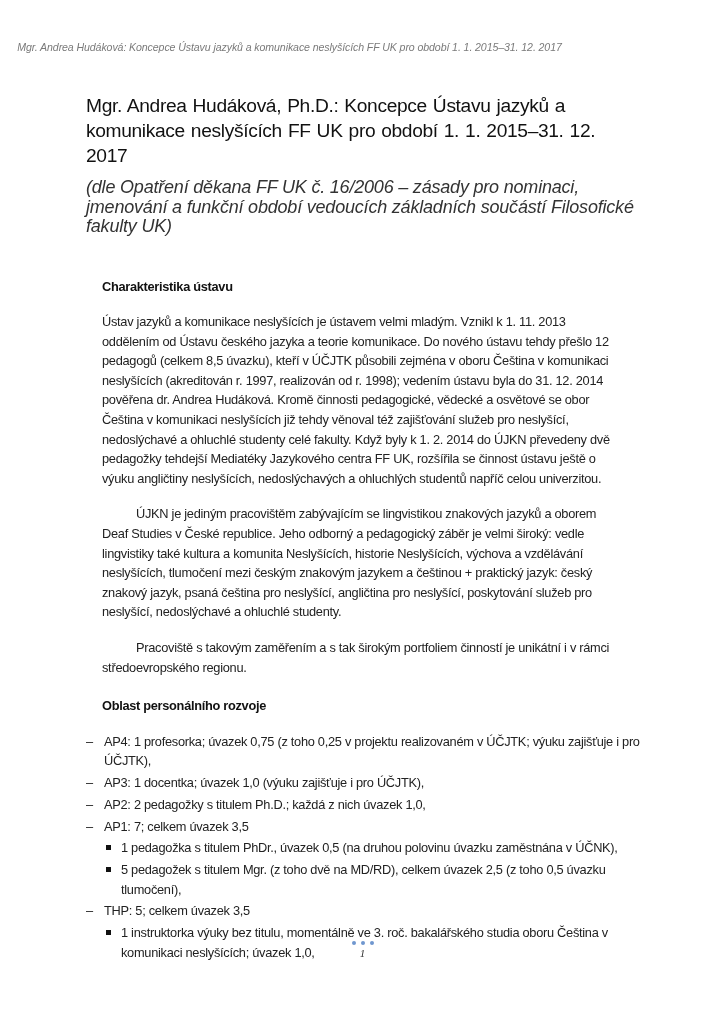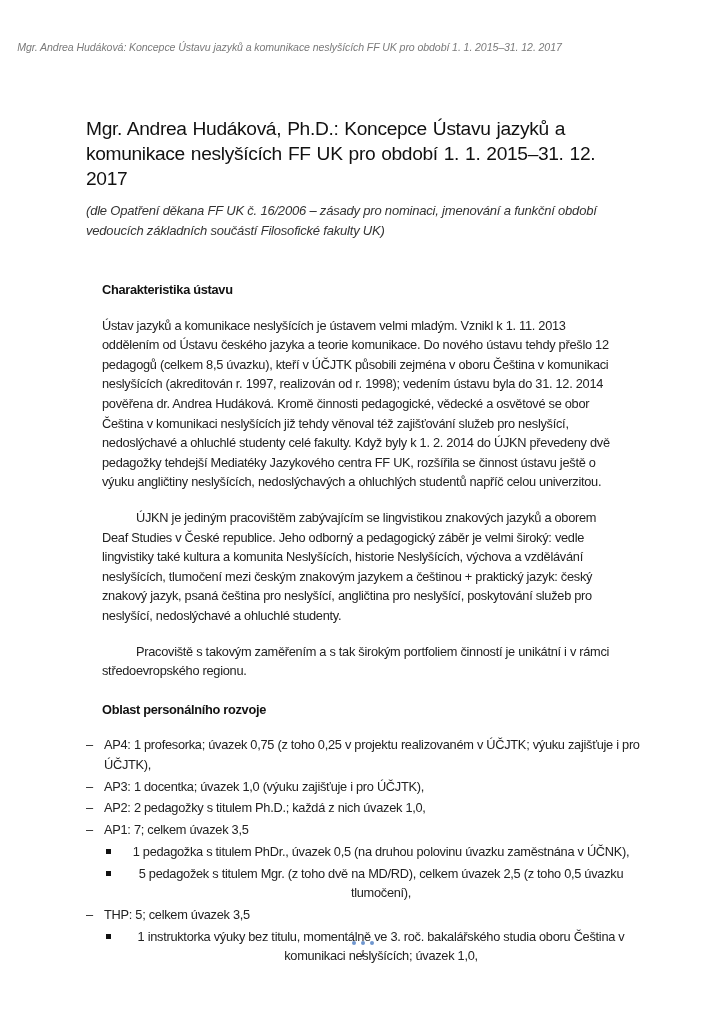--- a/index.html
+++ b/index.html
@@ -21,36 +21,36 @@
       left: 0;
       width: 579px;
       text-align: center;
       font-size: 10.6px;
       font-style: italic;
       color: #7a7a7a;
       letter-spacing: -0.1px;
     }
     .page-body {
       position: absolute;
-      top: 116px;
+      top: 93px;
       left: 86px;
       width: 555px;
     }
     .doc-title {
       font-size: 19.2px;
       line-height: 25px;
       margin: 0;
       font-weight: normal;
       color: #111;
       letter-spacing: -0.35px;
       word-spacing: 1px;
     }
     .doc-subtitle {
       margin: 10px 0 0 0;
-      font-size: 13px;
+      font-size: 18px;
       line-height: 19.5px;
       font-style: italic;
       color: #333;
       letter-spacing: -0.2px;
     }
     .section-heading {
       font-size: 12.8px;
       font-weight: bold;
       margin: 16px;
       line-height: 19.6px;
@@ -91,21 +91,20 @@
     ul.square-list {
       list-style: none;
       margin: 2px 0 0 0;
       padding: 0;
     }
     ul.square-list > li {
       position: relative;
       padding-left: 17px;
       margin-left: 0;
       margin-bottom: 2.2px;
-      text-align: center;
     }
     ul.square-list > li > .sq-marker {
       position: absolute;
       left: 2px;
       top: 7px;
       width: 5px;
       height: 5px;
       background: #111;
     }
     .page-footer {

